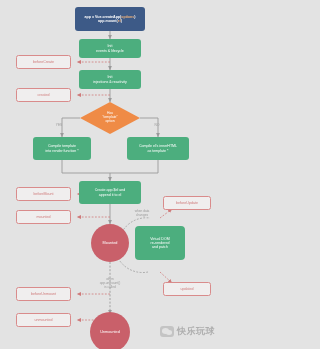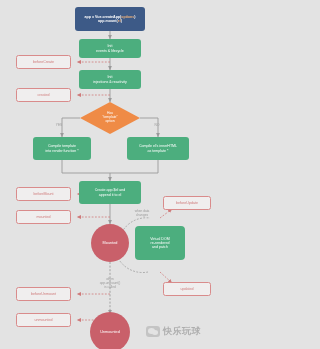--- a/index.html
+++ b/index.html
@@ -178,18 +178,18 @@
   </div>
 
   <div class="node hook" style="left:16px;top:287px;width:55px;height:14px;">
     <span>beforeUnmount</span>
   </div>
 
   <div class="node hook" style="left:16px;top:313px;width:55px;height:14px;">
     <span>unmounted</span>
   </div>
 
-  <div class="watermark" style="left:146px;top:325px;">
+  <div class="watermark" style="left:160px;top:325px;">
     <span class="wm-badge"></span>
     <span class="wm-text">快乐玩球</span>
   </div>
 
 </div>
 
 </body></html>

